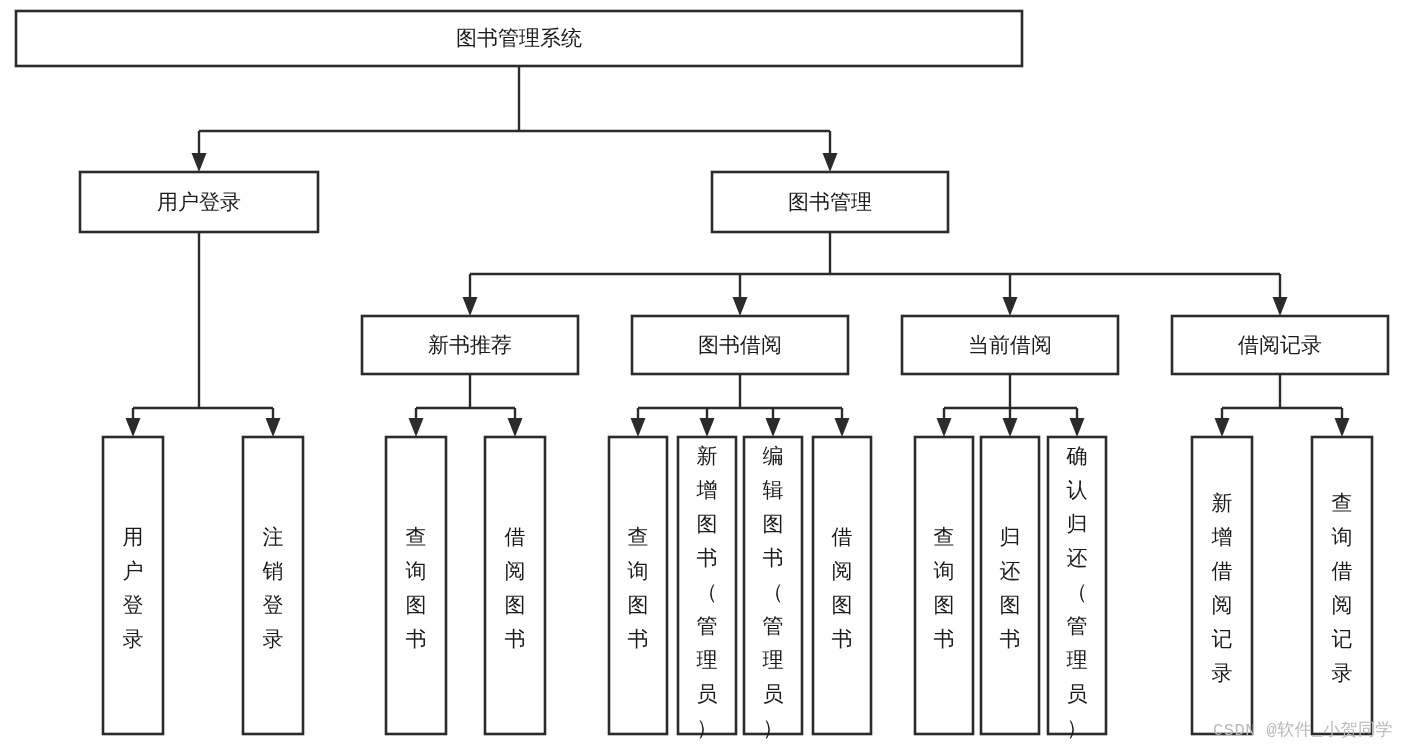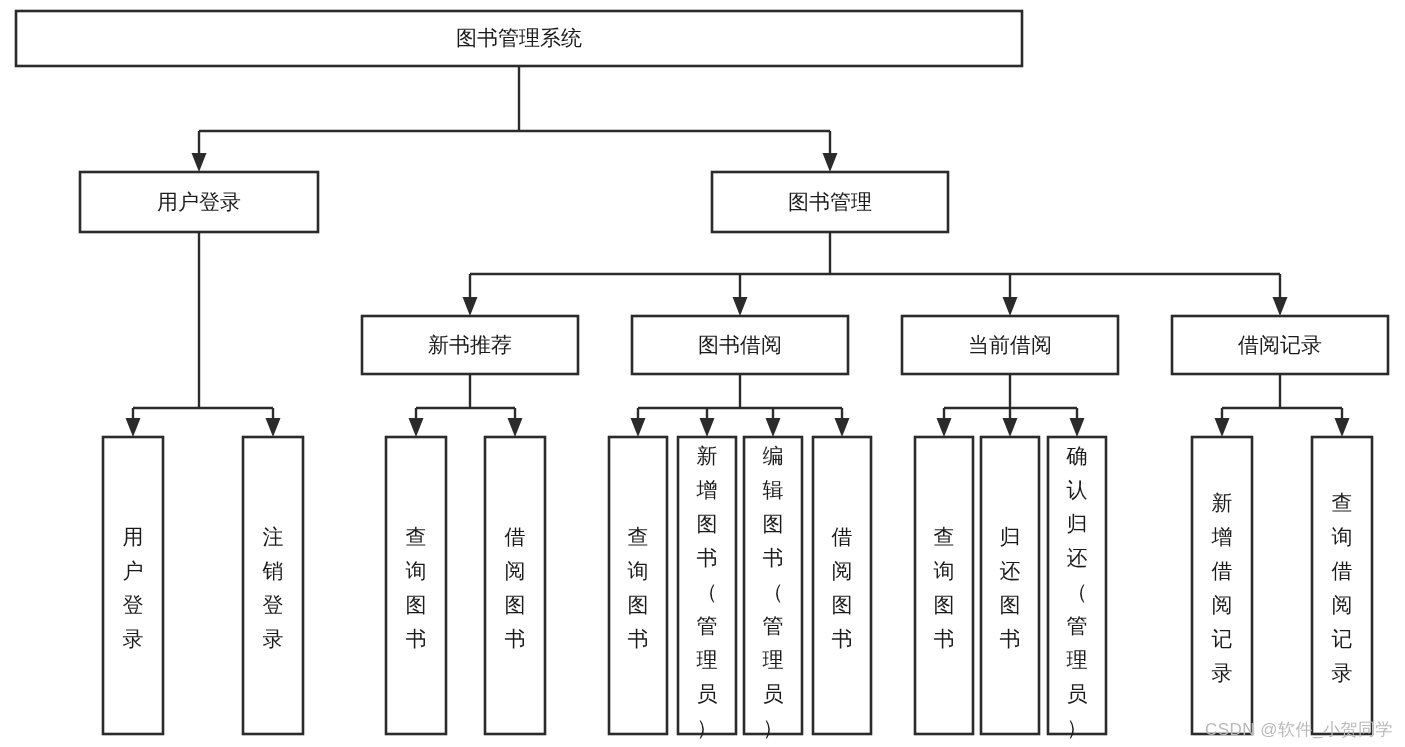--- a/index.html
+++ b/index.html
@@ -53,21 +53,21 @@
   .node-label-v {
     font-family: "Liberation Sans", "DejaVu Sans", sans-serif;
     font-size: 21px;
     fill: #1b1b1b;
     text-anchor: middle;
   }
   .watermark-text {
     position: absolute;
     right: 12px;
     bottom: 6px;
-    font-family: Liberation Sans, sans-serif;
+    font-family: Liberation Mono, monospace;
     font-size: 17px;
     color: #b9b9b9;
     letter-spacing: 0.5px;
     white-space: nowrap;
     user-select: none;
   }
 </style>
 </head>
 <body>
 

